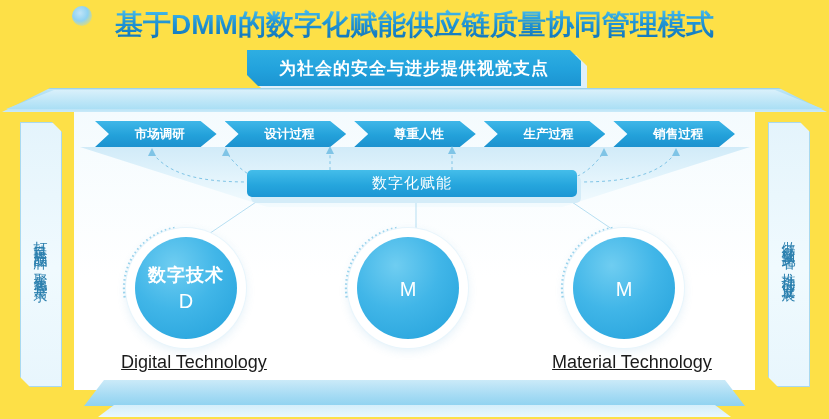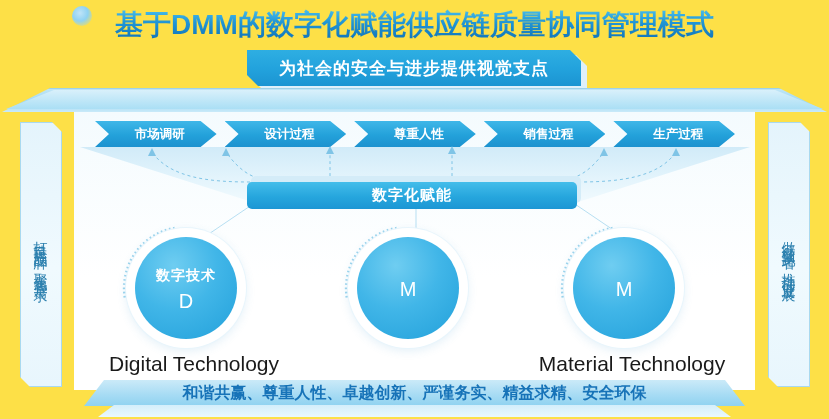--- a/index.html
+++ b/index.html
@@ -96,25 +96,25 @@
 
   
   #connectors { position: absolute; left: 0; top: 0; width: 829px; height: 419px; pointer-events: none; }
 
   
   #enable-shadow {
     position: absolute; left: 251px; top: 176px; width: 330px; height: 27px;
     background: #d4ecf8; border-radius: 5px;
   }
   #enable-box {
-    position: absolute; left: 247px; top: 182px; width: 330px; height: 27px;
+    position: absolute; left: 247px; top: 170px; width: 330px; height: 27px;
     background: linear-gradient(180deg, #44bdea 0%, #26a6dd 55%, #1c96d4 100%);
     border-radius: 5px;
     display: flex; align-items: center; justify-content: center;
-    color: #ffffff; font-size: 15px; font-weight: bold; letter-spacing: 1px;
+    color: #ffffff; font-size: 15px; font-weight: normal; letter-spacing: 1px;
   }
 
   
   .circle-group { position: absolute; top: 228px; width: 200px; height: 130px; }
   #circle-group-0 { left: 94px; }
   #circle-group-1 { left: 316px; }
   #circle-group-2 { left: 532px; }
 
   .ring-outer {
     position: absolute; left: 32px; top: 0;
@@ -122,30 +122,31 @@
     background: #ffffff;
     box-shadow: 0 0 0 1px #e8f5fc, 0 3px 10px rgba(80,160,210,0.16);
   }
   .ring-inner {
     position: absolute; left: 41px; top: 9px;
     width: 102px; height: 102px; border-radius: 50%;
     background: radial-gradient(circle at 38% 28%, #6fcdf1 0%, #41b6e8 45%, #22a0da 100%);
     display: flex; flex-direction: column; align-items: center; justify-content: center;
     color: #ffffff;
   }
-  .circle-cn { font-size: 14px; font-weight: bold; letter-spacing: 1px; line-height: 24px; }
+  .circle-cn { font-size: 18px; font-weight: bold; letter-spacing: 1px; line-height: 24px; }
   .circle-letter { font-size: 20px; font-weight: normal; line-height: 26px; margin-top: 1px; }
   .arc-deco {
     position: absolute; left: 26px; top: -5px; width: 132px; height: 132px;
     pointer-events: none;
   }
   .circle-caption {
     position: absolute; left: 0; top: 124px; width: 200px;
-    text-align: center; font-size: 21px; color: #1a1a1a;
+    text-align: center; font-size: 18px; color: #1a1a1a;
     white-space: pre;
+    text-decoration: underline;
   }
 
   
   .side-panel {
     position: absolute; top: 122px; width: 42px; height: 265px;
     background: linear-gradient(180deg, #e4f4fc 0%, #f0fafe 55%, #e8f6fd 100%);
     border: 1px solid #a9d9ef;
     clip-path: polygon(0 0, calc(100% - 10px) 0, 100% 10px, 100% 100%, 10px 100%, 0 calc(100% - 10px));
     display: flex; flex-direction: column; align-items: center; justify-content: center;
     gap: 14px;
@@ -195,22 +196,22 @@
   <div id="top-banner-inner"></div>
 
   <div id="panel"></div>
 
   <div id="funnel"></div>
 
   <div id="chevron-row">
       <div class="chevron">市场调研</div>
       <div class="chevron">设计过程</div>
       <div class="chevron">尊重人性</div>
+      <div class="chevron">生产过程</div>
       <div class="chevron">销售过程</div>
-      <div class="chevron">生产过程</div>
     </div>
 
   <svg id="connectors" viewBox="0 0 829 419">
     <g stroke="#7fc4e6" stroke-width="1" fill="none" stroke-dasharray="3,3">
       <path d="M250,182 C210,182 170,178 152,152"></path>
       <path d="M270,180 C255,180 240,172 226,152"></path>
       <path d="M330,176 C330,168 330,160 330,150"></path>
       <path d="M452,176 C452,168 452,160 452,150"></path>
       <path d="M560,180 C575,180 590,172 604,152"></path>
       <path d="M578,182 C618,182 658,178 676,152"></path>
@@ -270,16 +271,15 @@
   <div class="side-panel" id="side-panel-left">
     <span class="vtext">打造民族品牌</span>
     <span class="vtext">聚焦客户需求</span>
   </div>
   <div class="side-panel" id="side-panel-right">
     <span class="vtext">做行业领跑者</span>
     <span class="vtext">推动行业发展</span>
   </div>
 
   <div id="bottom-banner"></div>
-  <div id="bottom-banner-text">和谐共赢、尊重人性、卓越创新、严谨务实、精益求精、安全环保</div>
   <div id="bottom-banner-base"></div>
 
 </div>
 
 </body></html>

